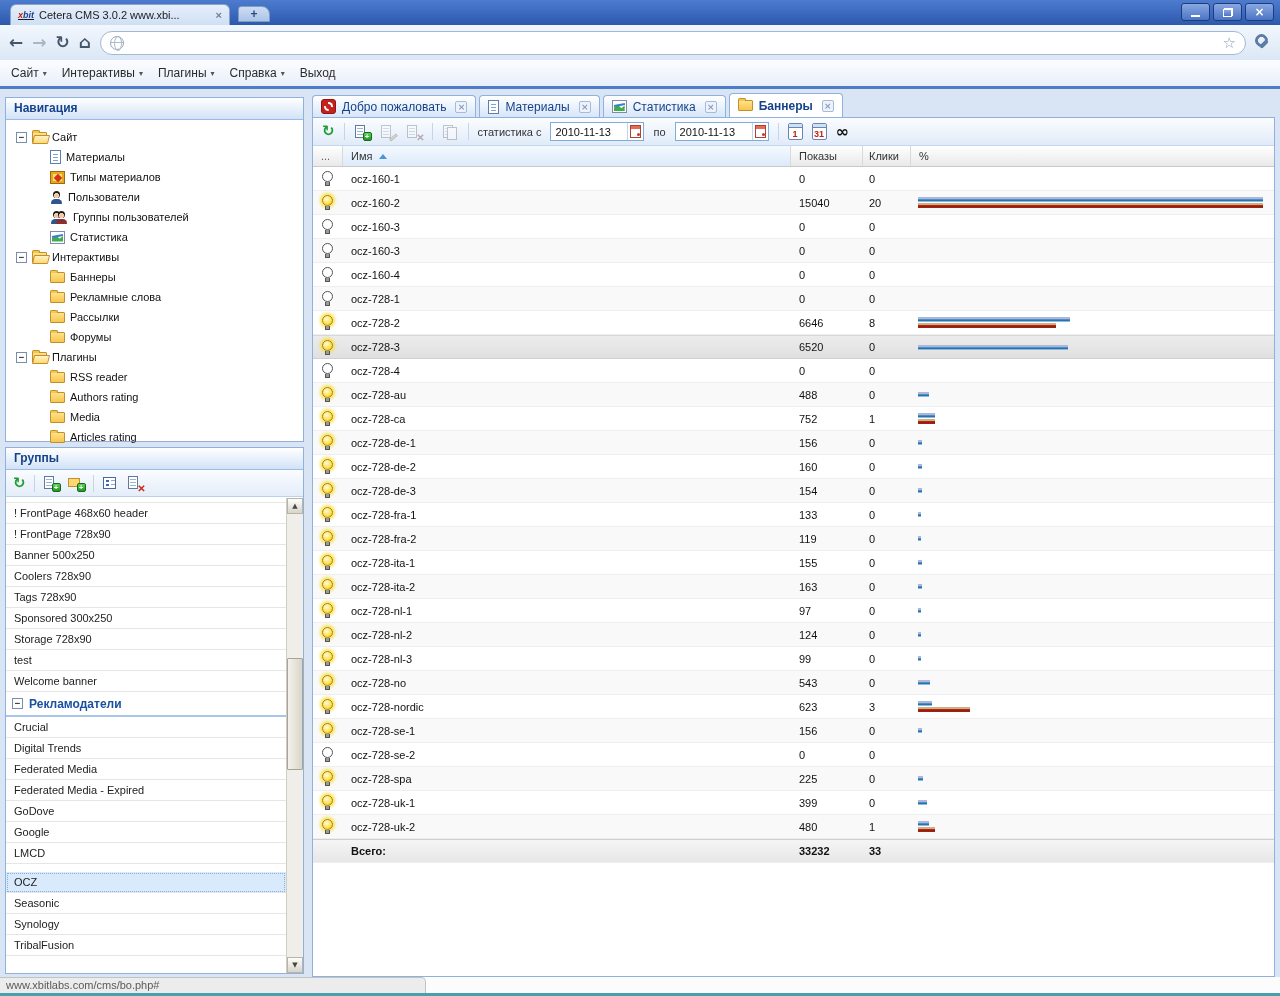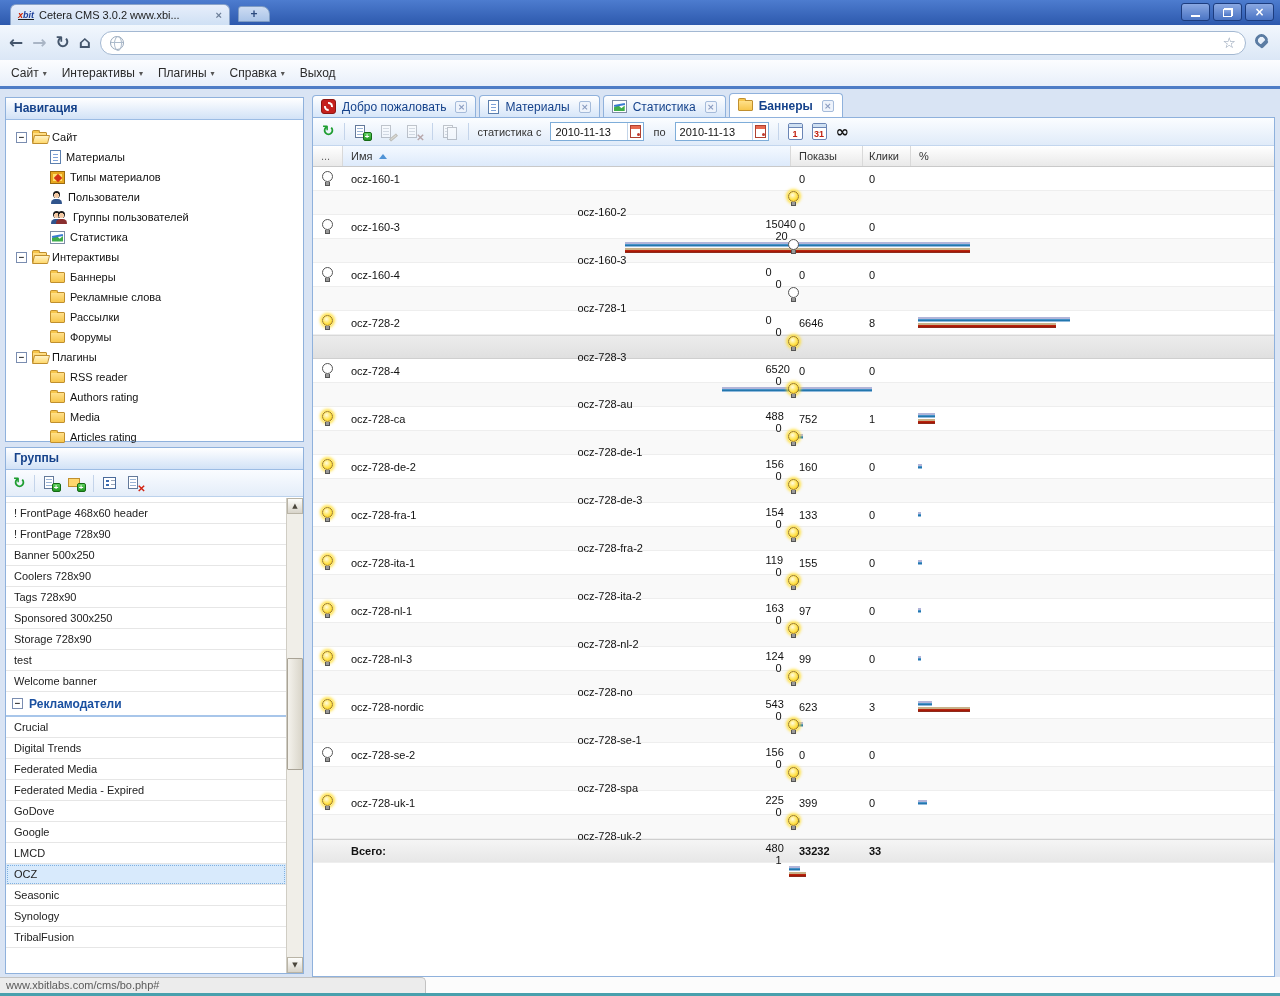--- a/index.html
+++ b/index.html
@@ -61,21 +61,21 @@
 
   .groups-panel { left:5px; top:358px; width:299px; height:527px; }
   .gtoolbar { height:27px; background:linear-gradient(#fafcff,#e4edf9); border-bottom:1px solid #bcd2ec;
     display:flex; align-items:center; padding:0 7px; gap:8px; }
   .tsep { width:1px; height:17px; background:#c4d4ea; }
   .tb-refresh { color:#1f9e32; font:bold 15px/15px "DejaVu Sans",sans-serif; }
   .glist { position:absolute; top:50px; left:0; right:0; bottom:0; overflow:hidden; }
   .glist-inner { margin-right:17px; }
   .litem { height:21px; line-height:20px; border-bottom:1px solid #e6e6e6; padding-left:8px; font-size:11px; color:#222; }
   .litem.cut { height:5px; }
-  .litem.selected { background:#d8eafc; outline:1px dotted #7fb0e0; outline-offset:-2px; }
+  .litem.selected { background:#d8eafc; outline:1px dotted #7fb0e0; outline-offset:-2px;margin-top:8px; }
   .lsec { height:25px; display:flex; align-items:center; gap:6px; padding-left:6px; color:#1a50a0; font-weight:bold; font-size:12px; border-bottom:2px solid #a8c6ea; }
   .vscroll { position:absolute; right:0; top:0; bottom:0; width:17px; background:#f0eee8; border-left:1px solid #d0cdc4; }
   .sbtn { position:absolute; left:0; right:0; height:16px; background:linear-gradient(#fdfdfb,#d8d4ca); border:1px solid #b9b4a6; color:#4a463c; font:7px/14px "DejaVu Sans",sans-serif; text-align:center; }
   .sbtn.up { top:0; } .sbtn.down { bottom:0; }
   .sthumb { position:absolute; left:0; right:0; top:160px; height:112px; background:linear-gradient(90deg,#f4f2ec,#d9d5c9); border:1px solid #a9a396; border-radius:1px; }
 
   
   .cms-tabs { position:absolute; left:312px; top:4px; height:24px; display:flex; gap:3px; align-items:flex-end; }
   .cms-tab { height:22px; display:flex; align-items:center; gap:6px; padding:0 8px; background:linear-gradient(#ffffff,#d7e6f9);
     border:1px solid #8fb1dc; border-bottom:none; border-radius:4px 4px 0 0; font-size:12px; color:#15428b; }
@@ -100,21 +100,21 @@
   .grid-header { height:21px; display:flex; background:linear-gradient(#ffffff,#e9e9e9); border-bottom:1px solid #c9c9c9; font-size:11px; color:#333; }
   .gh { display:flex; align-items:center; padding-left:8px; border-right:1px solid #d9d9d9; height:100%; }
   .gh-icon { width:30px; color:#666; }
   .gh-name { width:448px; background:linear-gradient(#f4f9ff,#ddeafb); }
   .gh-shows { width:72px; }
   .gh-clicks { width:48px; padding-left:6px; }
   .gh-pct { flex:1; border-right:none; }
   .sortup { width:0; height:0; border-left:4px solid transparent; border-right:4px solid transparent; border-bottom:5px solid #4f93d6; margin-left:7px; }
 
   .grow { height:24px; display:flex; align-items:center; border-bottom:1px solid #eeeeee; font-size:11px; color:#111; }
-  .grow.alt { background:#f9f9f9;flex-direction:column; }
+  .grow.alt { background:#f9f9f9; }
   .grow.hl { background:linear-gradient(#ececec,#e0e0e0); border-top:1px solid #d8d8d8; border-bottom:1px solid #cfcfcf; }
   .grow.total { background:linear-gradient(#f5f5f5,#e7e7e7); font-weight:bold; border-top:1px solid #cfcfcf; }
   .c-icon { width:30px; display:flex; justify-content:center; }
   .c-name { width:448px; padding-left:8px; }
   .c-shows { width:72px; padding-left:8px; }
   .c-clicks { width:48px; padding-left:6px; }
   .c-pct { flex:1; padding-left:7px; display:flex; flex-direction:column; justify-content:center; gap:1px; }
   .bar { display:block; }
   .bar-blue { height:5px; border-top:2px solid #b2b5d9; border-bottom:1px solid #8fb9dc; background:linear-gradient(#58a0d6,#11689f); }
   .bar-red  { height:5px; border-top:2px solid #c8b28a; border-bottom:1px solid #8f2a1a; background:linear-gradient(#c32a10,#9d1203); }

